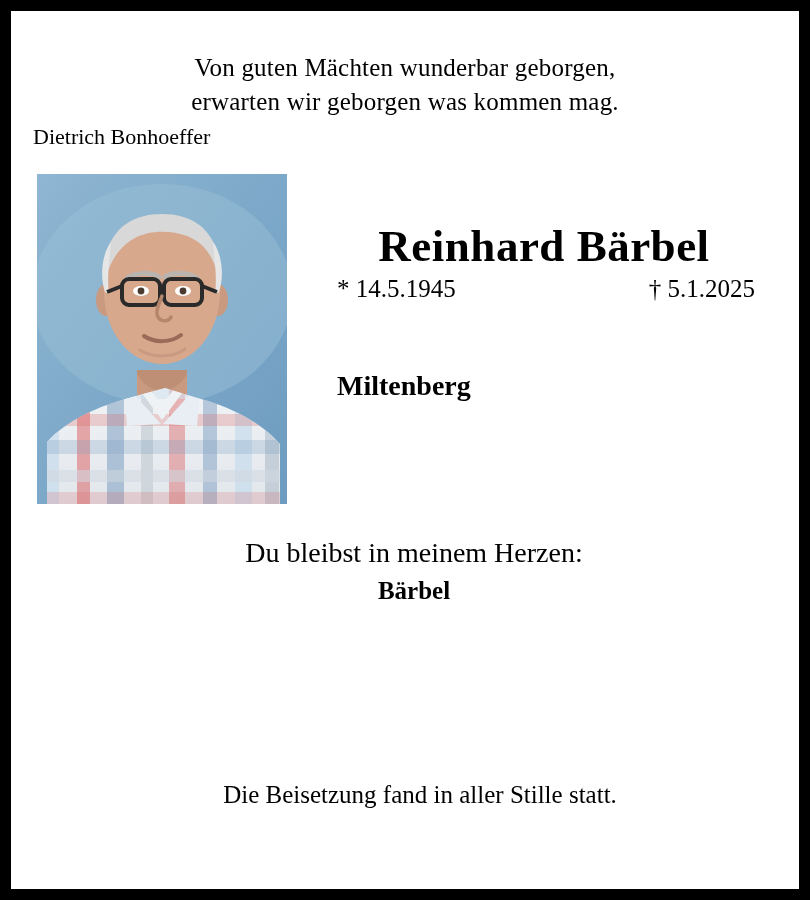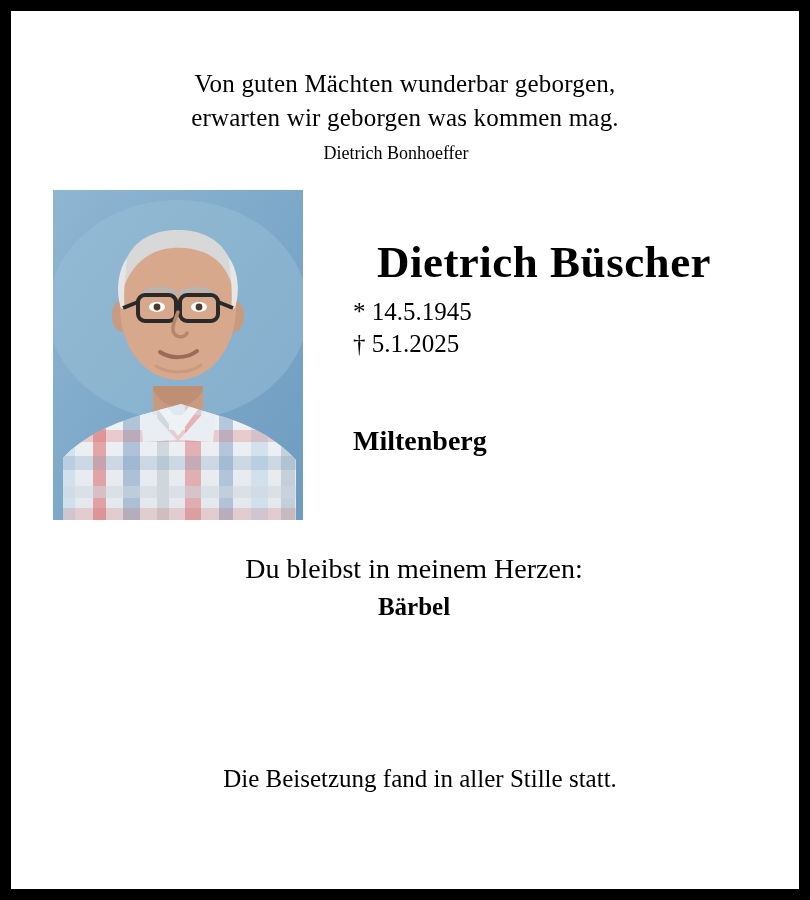--- a/index.html
+++ b/index.html
@@ -15,21 +15,21 @@
     overflow: hidden;
   }
 
   .obituary {
     position: relative;
     box-sizing: border-box;
     width: 810px;
     height: 900px;
     background: #ffffff;
     border: 11px solid #000000;
-    padding: 16px;
+    padding: 0;
   }
 
   .inner {
     position: relative;
     box-sizing: border-box;
     width: 100%;
     height: 100%;
     background: #ffffff;
     padding: 0 22px;
   }
@@ -38,23 +38,23 @@
   .verse {
     padding-top: 40px;
     text-align: center;
   }
   .verse-line {
     font-size: 25px;
     line-height: 34px;
     letter-spacing: 0.2px;
   }
   .verse-author {
-    font-size: 18px;
+    font-size: 22px;
     line-height: 30px;
-    text-align: center;
+    text-align: left;
     padding-right: 18px;
     margin-top: 3px;
   }
 
   
   .main {
     position: relative;
     margin-top: 22px;
     height: 350px;
   }
@@ -77,27 +77,26 @@
     top: 46px;
   }
   .person-name {
     font-size: 45px;
     font-weight: bold;
     letter-spacing: 0.5px;
     text-align: center;
     line-height: 52px;
   }
   .dates {
-    margin-top: 8px;
+    margin-top: 1px;
     display: flex;
     justify-content: space-between;
     padding: 0 22px 0 26px;
     font-size: 25px;
     line-height: 32px;
-    flex-direction: column;
   }
   .dates .date-item {
     white-space: nowrap;
   }
   .place {
     margin-top: 66px;
     padding-left: 26px;
     font-size: 28px;
     font-weight: bold;
     line-height: 30px;
@@ -223,21 +222,21 @@
 
           <path d="M125 122 C120 134 117 142 124 146 C128 148 133 146 134 143" stroke="#b5866c" stroke-width="3.5" fill="none" stroke-linecap="round"></path>
 
           <path d="M107 162 C117 169 134 169 144 161" stroke="#9c6a58" stroke-width="4" fill="none" stroke-linecap="round"></path>
 
           <path d="M103 176 C115 184 136 184 148 175" stroke="#c2907a" stroke-width="3" fill="none" opacity="0.6" stroke-linecap="round"></path>
         </svg>
       </div>
 
       <div class="person">
-        <div class="person-name">Dietrich Büscher</div>
+        <div class="person-name">Reinhard Bärbel</div>
         <div class="dates">
           <span class="date-item">* 14.5.1945</span>
           <span class="date-item">† 5.1.2025</span>
         </div>
         <div class="place">Miltenberg</div>
       </div>
 
     </div>
 
     <div class="dedication">

